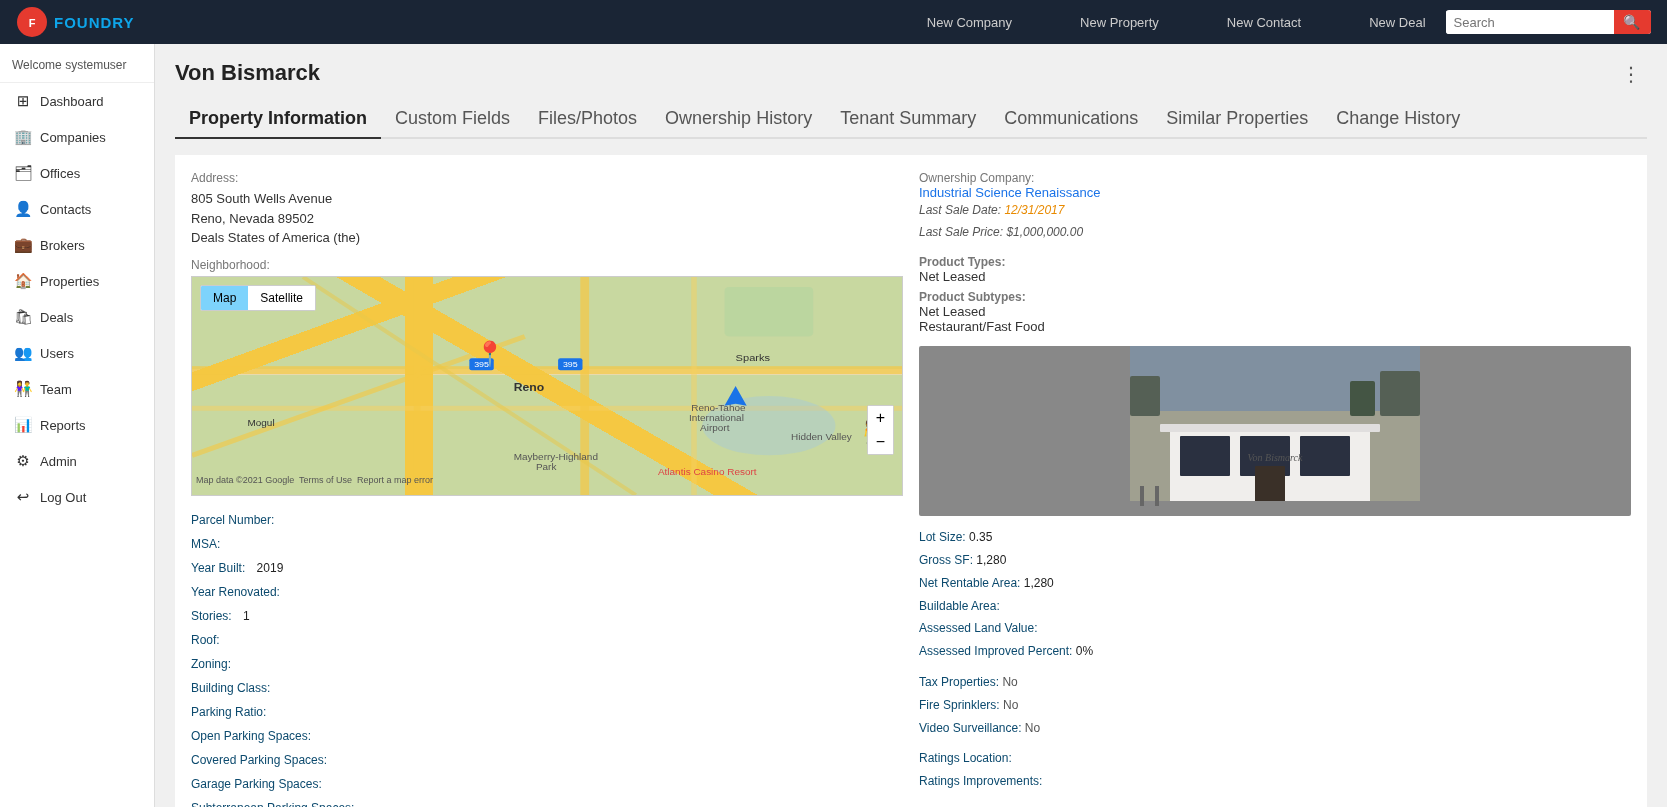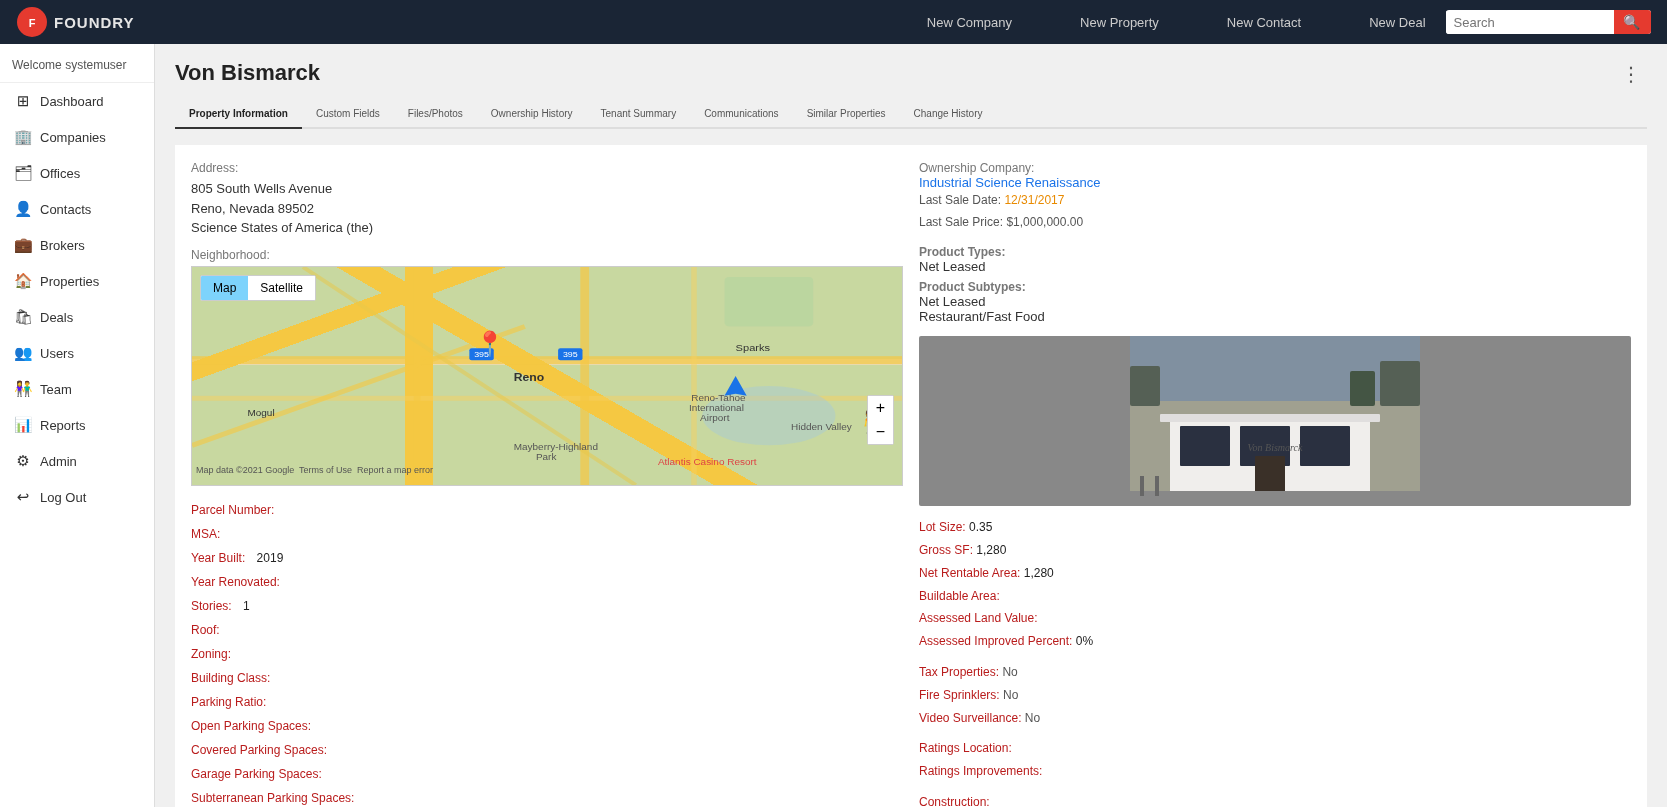--- a/index.html
+++ b/index.html
@@ -131,21 +131,21 @@
       display: flex;
       border-bottom: 2px solid #ddd;
       margin-bottom: 16px;
       gap: 0;
       flex-wrap: wrap;
     }
     .tab {
       padding: 8px 14px;
       cursor: pointer;
       color: #555;
-      font-size: 10px;
+      font-size: 18px;
       border-bottom: 2px solid transparent;
       margin-bottom: -2px;
       white-space: nowrap;
       text-align: center;
     }
     .tab.active {
       color: #222;
       border-bottom: 2px solid #333;
       font-weight: bold;
     }
@@ -266,28 +266,28 @@
     .property-details {
       margin-top: 12px;
       font-size: 12px;
       line-height: 2;
       color: #555;
     }
     .property-details .detail-row {
       display: flex;
       gap: 4px;
     }
-    .detail-label { color: #b91c1c; }
+    .detail-label { color: #0c4a6e; }
     .detail-value { color: #222; font-weight: 500; }
 
     
     .ownership-block { margin-bottom: 12px; }
     .ownership-block .label { color: #777; font-size: 12px; }
     .ownership-block .company-link { color: #1a73e8; text-decoration: none; font-size: 13px; }
-    .ownership-block .sale-info { font-size: 12px; color: #555; line-height: 1.8; }
+    .ownership-block .sale-info { font-size: 12px; color: #555; line-height: 1.8; font-style: italic; }
     .ownership-block .sale-date { color: #e88a00; }
 
     .product-block { margin-bottom: 12px; }
     .product-block .label { color: #777; font-size: 12px; font-weight: bold; }
     .product-block .value { font-size: 13px; font-weight: 500; }
 
     .property-photo {
       width: 100%;
       height: 170px;
       background: #888;
@@ -307,21 +307,21 @@
   </style>
 </head>
 <body>
 
 <nav class="topnav">
   <div class="topnav-logo">
     <svg class="logo-icon" viewBox="0 0 32 32">
       <circle cx="16" cy="16" r="15" fill="#e53a2f"></circle>
       <text x="50%" y="55%" text-anchor="middle" dominant-baseline="middle" fill="#fff" font-size="11" font-weight="bold" font-family="Arial">F</text>
     </svg>
-    <span style="color:#e5e5e5;font-weight:bold;font-size:15px;letter-spacing:1px;">FOUNDRY</span>
+    <span style="color:#0ea5e9;font-weight:bold;font-size:15px;letter-spacing:1px;">FOUNDRY</span>
   </div>
   <div class="topnav-actions">
     <a>New Company</a>
     <a>New Property</a>
     <a>New Contact</a>
     <a>New Deal</a>
     <div class="search-box">
       <input type="text" placeholder="Search" style="">
       <button>🔍</button>
     </div>
@@ -402,21 +402,21 @@
 
     <div class="card">
       <div class="info-grid">
 
         <div class="left-col">
           <div class="address-block">
             <div class="address-label">Address:</div>
             <div class="address-text">
               <div>805 South Wells Avenue</div>
               <div>Reno, Nevada 89502</div>
-              <div>Science States of America (the)</div>
+              <div>Deals States of America (the)</div>
             </div>
           </div>
           <div class="neighborhood-label">Neighborhood:</div>
 
           <div class="map-container">
             <div class="map-roads"></div>
 
             <svg style="position:absolute;top:0;left:0;width:100%;height:100%;" viewBox="0 0 640 220" preserveAspectRatio="none">
 
               <rect x="0" y="90" width="640" height="8" fill="#f5c842" opacity="0.7"></rect>

